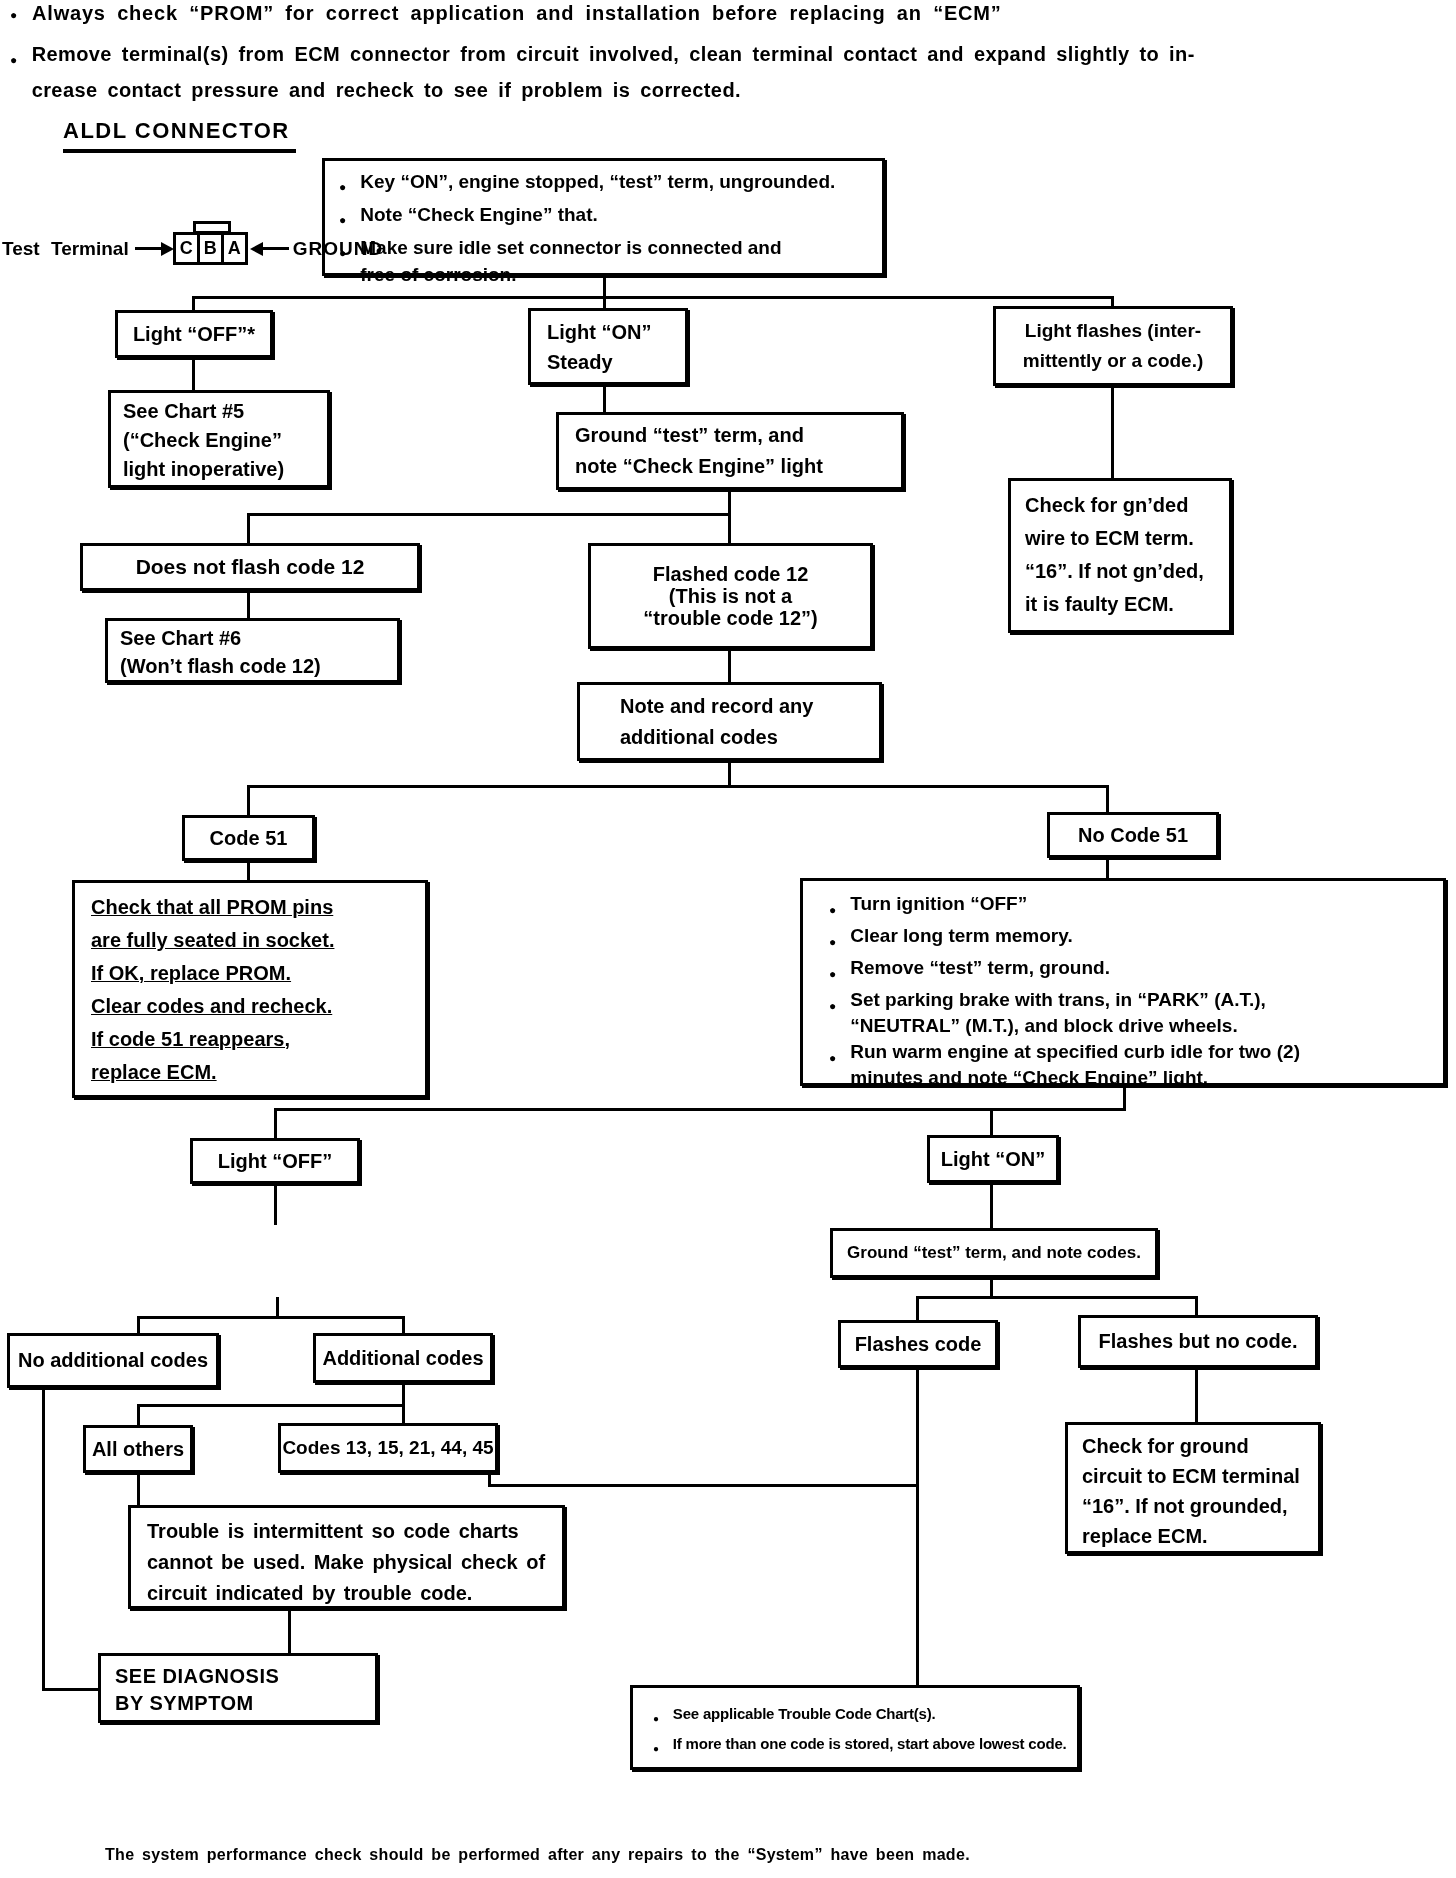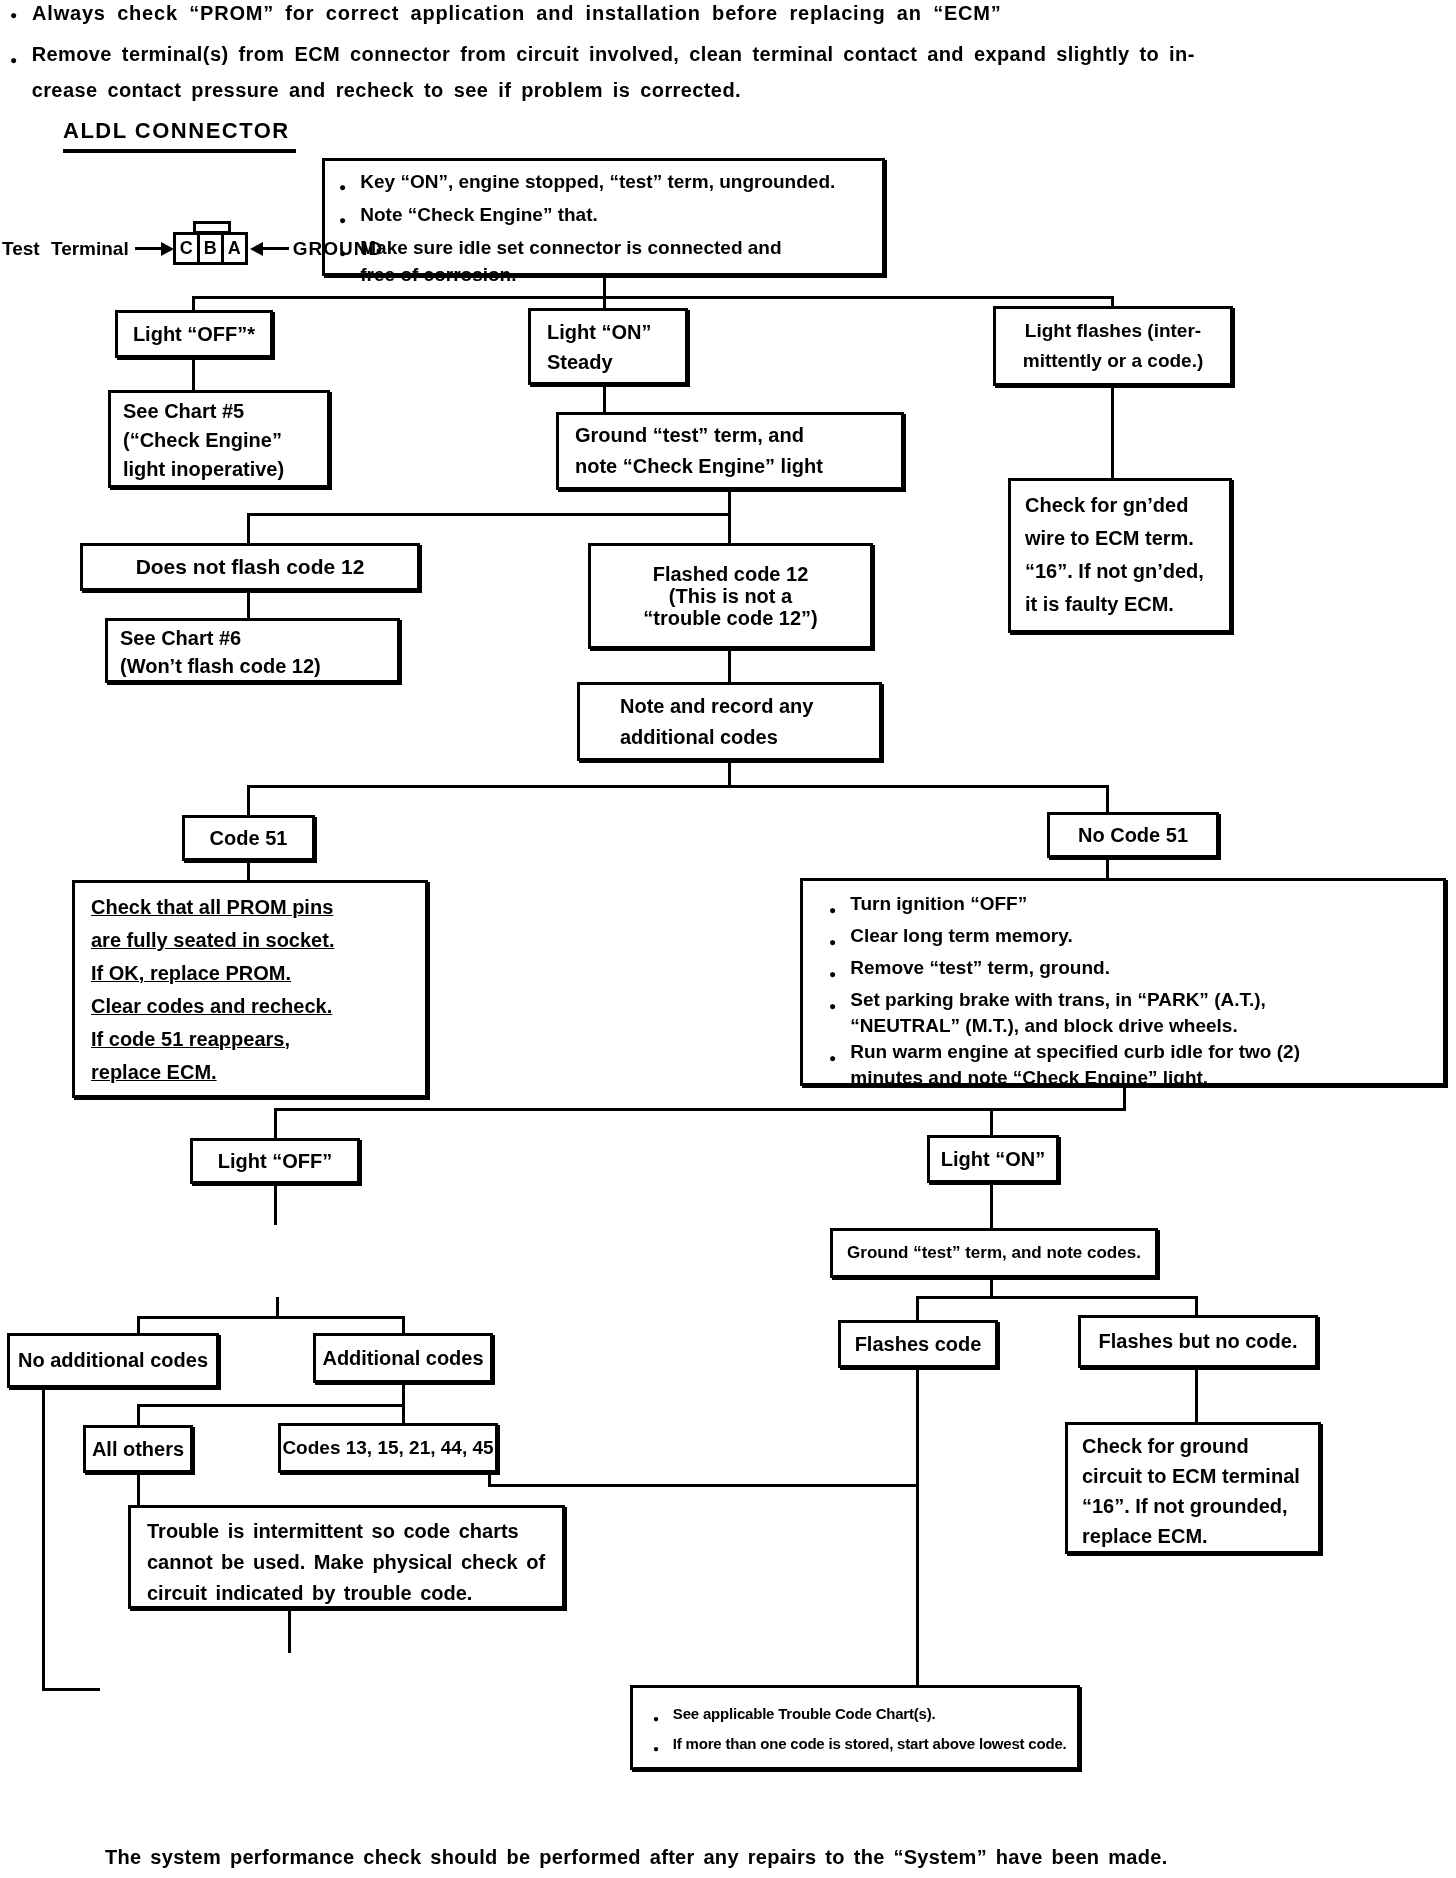--- a/index.html
+++ b/index.html
@@ -20,21 +20,21 @@
   .aline{display:inline-block;width:26px;height:3px;background:#000;}
   .ahead-r{width:0;height:0;border-top:7px solid transparent;border-bottom:7px solid transparent;border-left:13px solid #000;}
   .ahead-l{width:0;height:0;border-top:7px solid transparent;border-bottom:7px solid transparent;border-right:13px solid #000;}
   .cells{position:relative;display:flex;}
   .cell{width:27px;height:33px;border:3px solid #000;margin-left:-3px;display:flex;align-items:center;
         justify-content:center;font-size:18px;background:#fff;box-sizing:border-box;}
   .cell:first-child{margin-left:0;}
   .tab{position:absolute;top:-11px;left:50%;transform:translateX(-50%);width:38px;height:13px;
        border:3px solid #000;background:#fff;box-sizing:border-box;}
   .hdr{position:absolute;font-size:22px;letter-spacing:1.5px;border-bottom:4px solid #000;padding:0 6px 5px 0;}
-  .footer{position:absolute;font-size:20px;word-spacing:3px;letter-spacing:0.3px;}
+  .footer{position:absolute;font-size:16px;word-spacing:3px;letter-spacing:0.3px;}
 </style>
 </head>
 <body>
 
 <div class="canvas">
 
   <div class="note" style="left:10px;top:2px;width:1360px;font-size:20px;word-spacing:5px;letter-spacing:0.8px;">
     <div class="brow">
       <span class="dot">●</span>
       <span class="btxt">Always check “PROM” for correct application and installation before replacing an “ECM”</span>
@@ -250,20 +250,22 @@
 
   <div class="vl" style="left:42px;top:1388px;height:303px;"></div>
   <div class="hl" style="left:42px;top:1688px;width:58px;"></div>
 
   <div class="vl" style="left:137px;top:1473px;height:32px;"></div>
   <div class="box" style="left:128px;top:1505px;width:437px;height:104px;padding:8px 0 0 16px;"><span class="ml" style="font-size:20px;line-height:31px;word-spacing:3px;">Trouble is intermittent so code charts
 cannot be used. Make physical check of
 circuit indicated by trouble code.</span></div>
 
   <div class="vl" style="left:288px;top:1609px;height:44px;"></div>
+  <div class="box" style="left:98px;top:1653px;width:280px;height:70px;padding:7px 0 0 14px;"><span class="ml" style="font-size:20px;line-height:27px;letter-spacing:0.5px;">SEE DIAGNOSIS
+BY SYMPTOM</span></div>
 
   <div class="box" style="left:630px;top:1685px;width:450px;height:85px;padding:13px 4px 0 20px;font-size:15px;line-height:25px;letter-spacing:-0.2px;">
     <div class="brow">
         <span class="dot" style="font-size:10px;margin-top:5px;">●</span>
         <span class="btxt">See applicable Trouble Code Chart(s).</span>
       </div>
     <div class="brow">
         <span class="dot" style="font-size:10px;margin-top:5px;">●</span>
         <span class="btxt">If more than one code is stored, start above lowest code.</span>
       </div>

